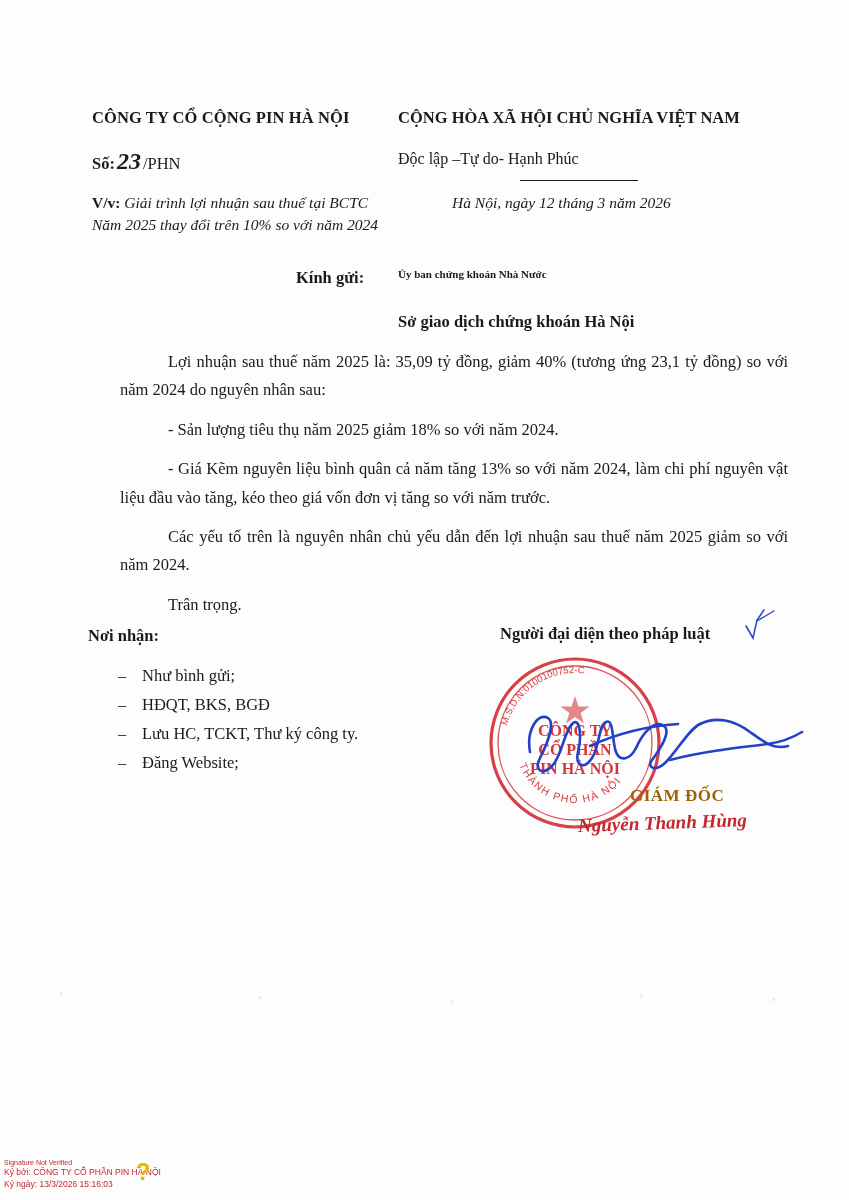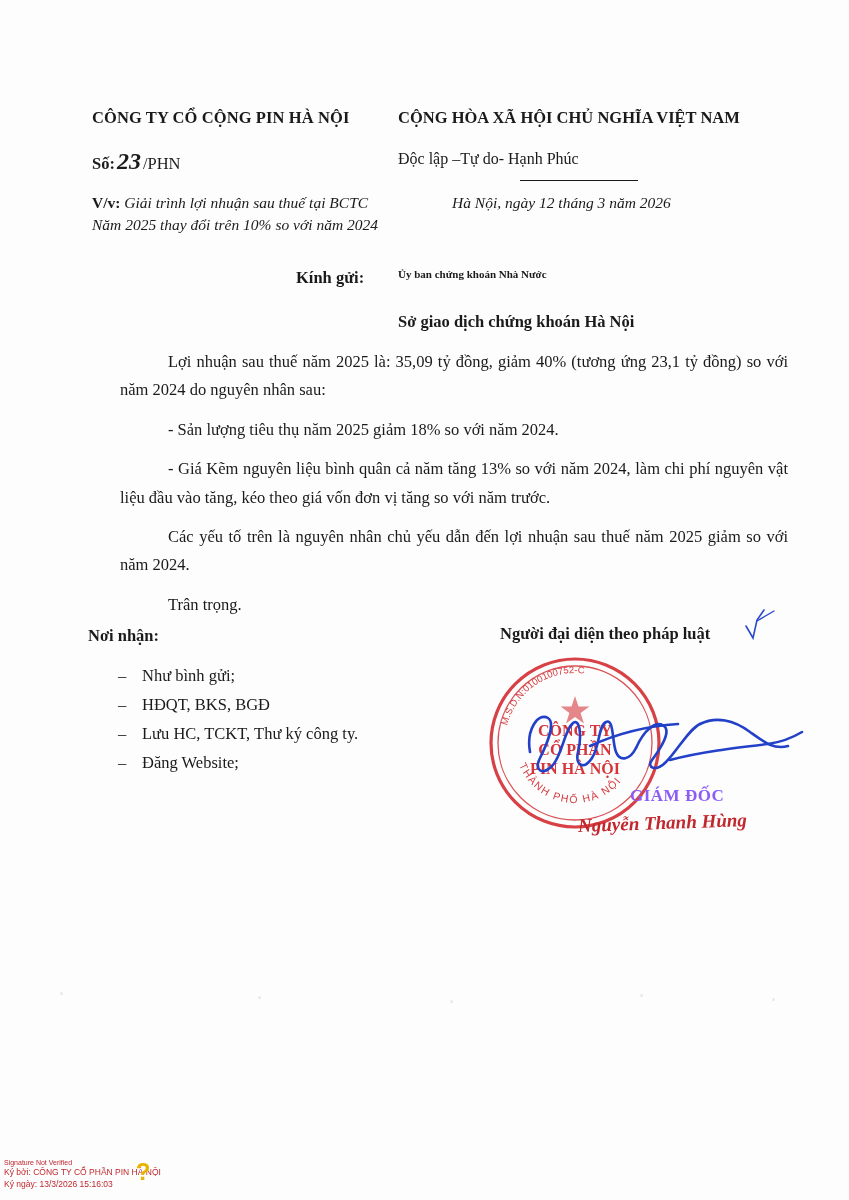--- a/index.html
+++ b/index.html
@@ -213,21 +213,21 @@
     height: 110px;
   }
   .sign-scribble svg { display: block; }
 
   .giam-doc {
     position: absolute;
     left: 630px;
     top: 786px;
     font-size: 17px;
     font-weight: bold;
-    color: #8b5cf6;
+    color: #a16207;
     letter-spacing: .5px;
   }
   .signer-name {
     position: absolute;
     left: 578px;
     top: 812px;
     font-size: 19px;
     font-style: italic;
     font-weight: bold;
     color: #c1272d;

